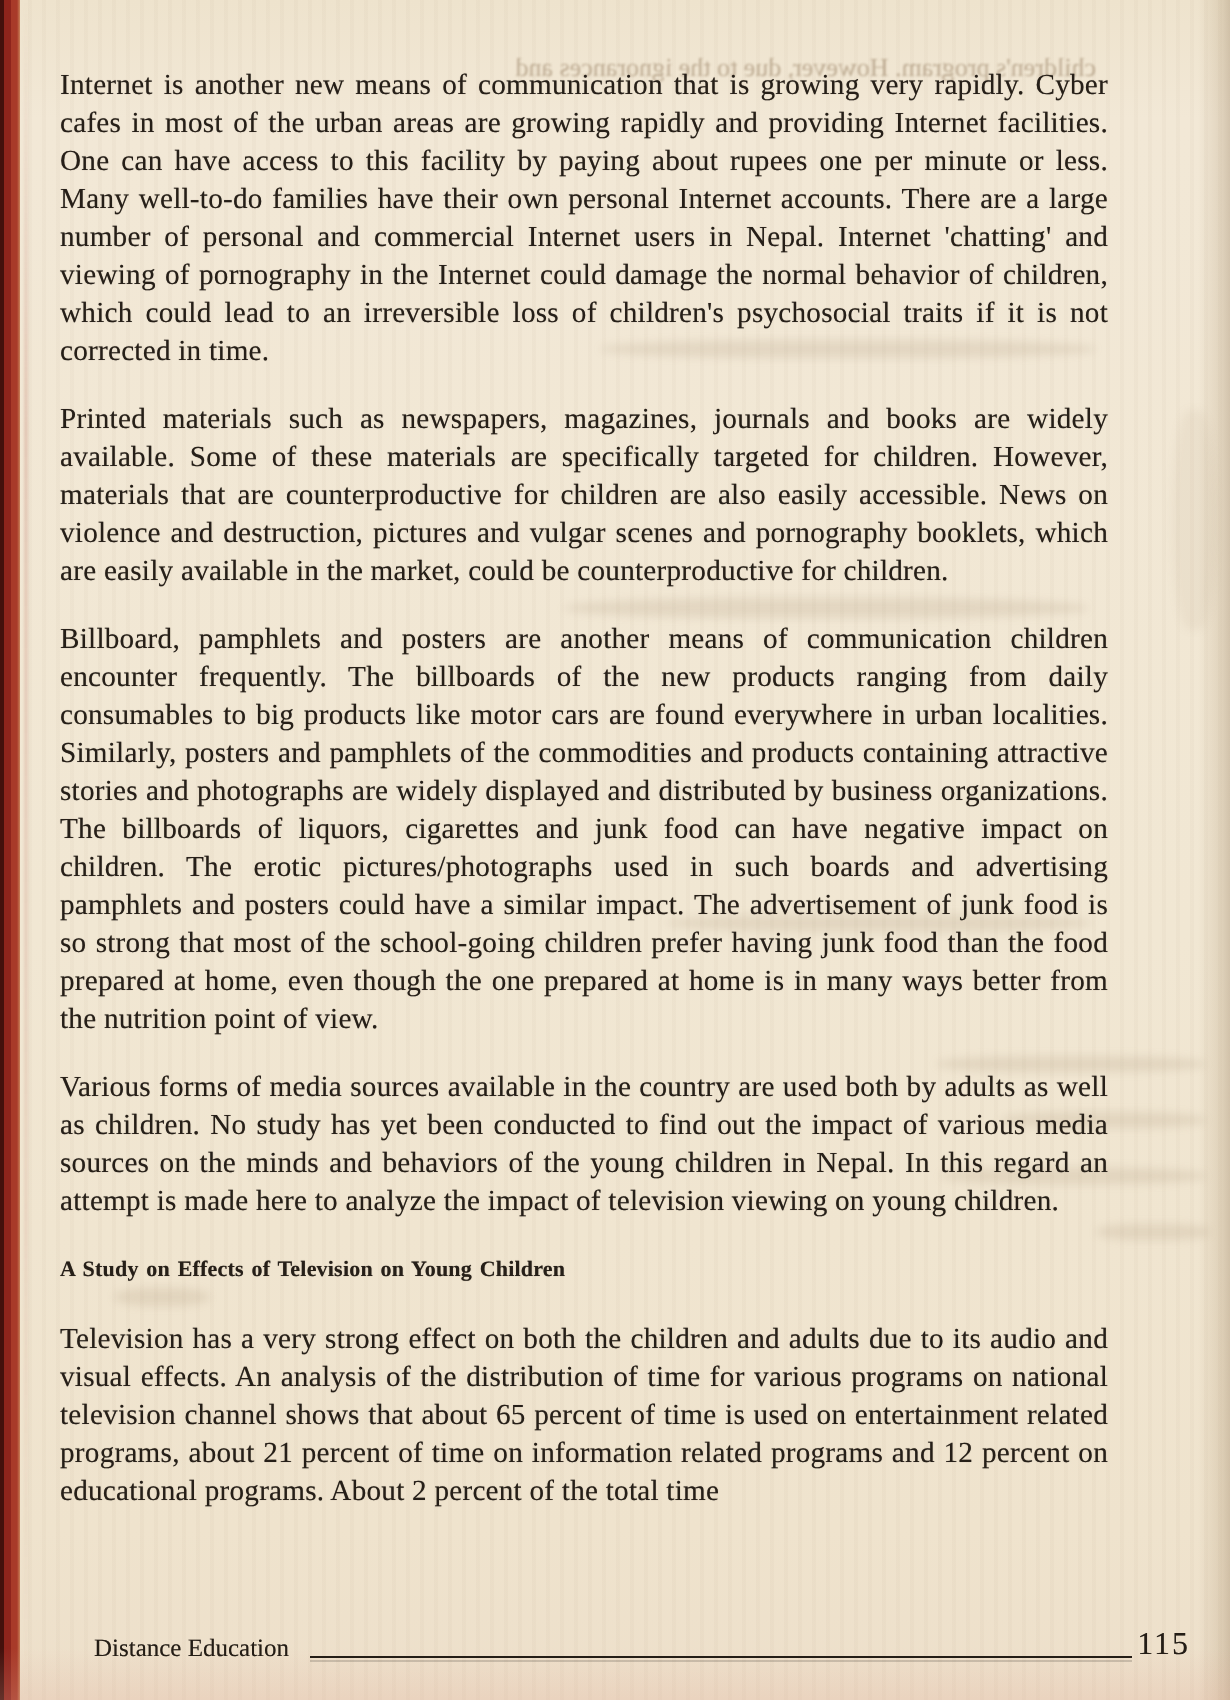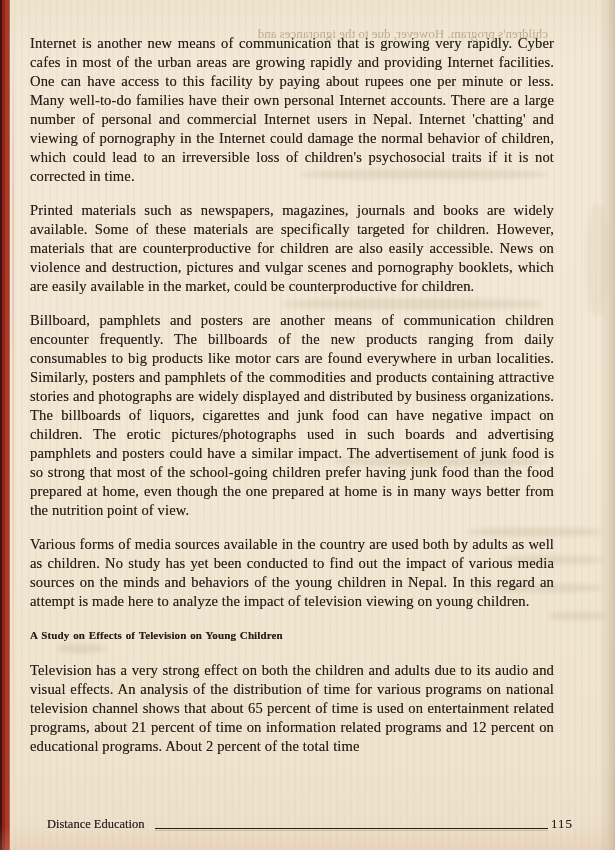--- a/index.html
+++ b/index.html
@@ -55,31 +55,31 @@
   }
   .content p{margin:0 0 15px 0;}
   .content p:last-child{margin-bottom:16px;}
   .content h2{
     font-size:11px;font-weight:700;
     margin:14px 0 16px 0;line-height:19px;
     letter-spacing:.1px;word-spacing:1px;
     text-align:left;
   }
   .footer{
-    position:absolute;left:47px;right:42px;bottom:18px;
+    position:absolute;left:47px;right:20px;bottom:18px;
     display:flex;align-items:flex-end;
     color:#241d16;font-size:12.5px;
     text-shadow:0 0 .3px rgba(36,29,22,.5);
   }
   .footer .rule{
     flex:1;height:0;margin:0 3px 3px 10px;
     border-bottom:1.6px solid #241d16;
     box-shadow:0 2px 0 rgba(36,29,22,.18);
   }
-  .footer .pageno{font-size:13px;letter-spacing:1px;margin-bottom:0;}
+  .footer .pageno{font-size:16px;letter-spacing:1px;margin-bottom:0;}
 </style>
 </head>
 <body>
 
 <div class="page">
 
   <div class="spine"></div>
   <div class="crease"></div>
   <div class="right-shade"></div>
   <div class="bottom-tint"></div>

